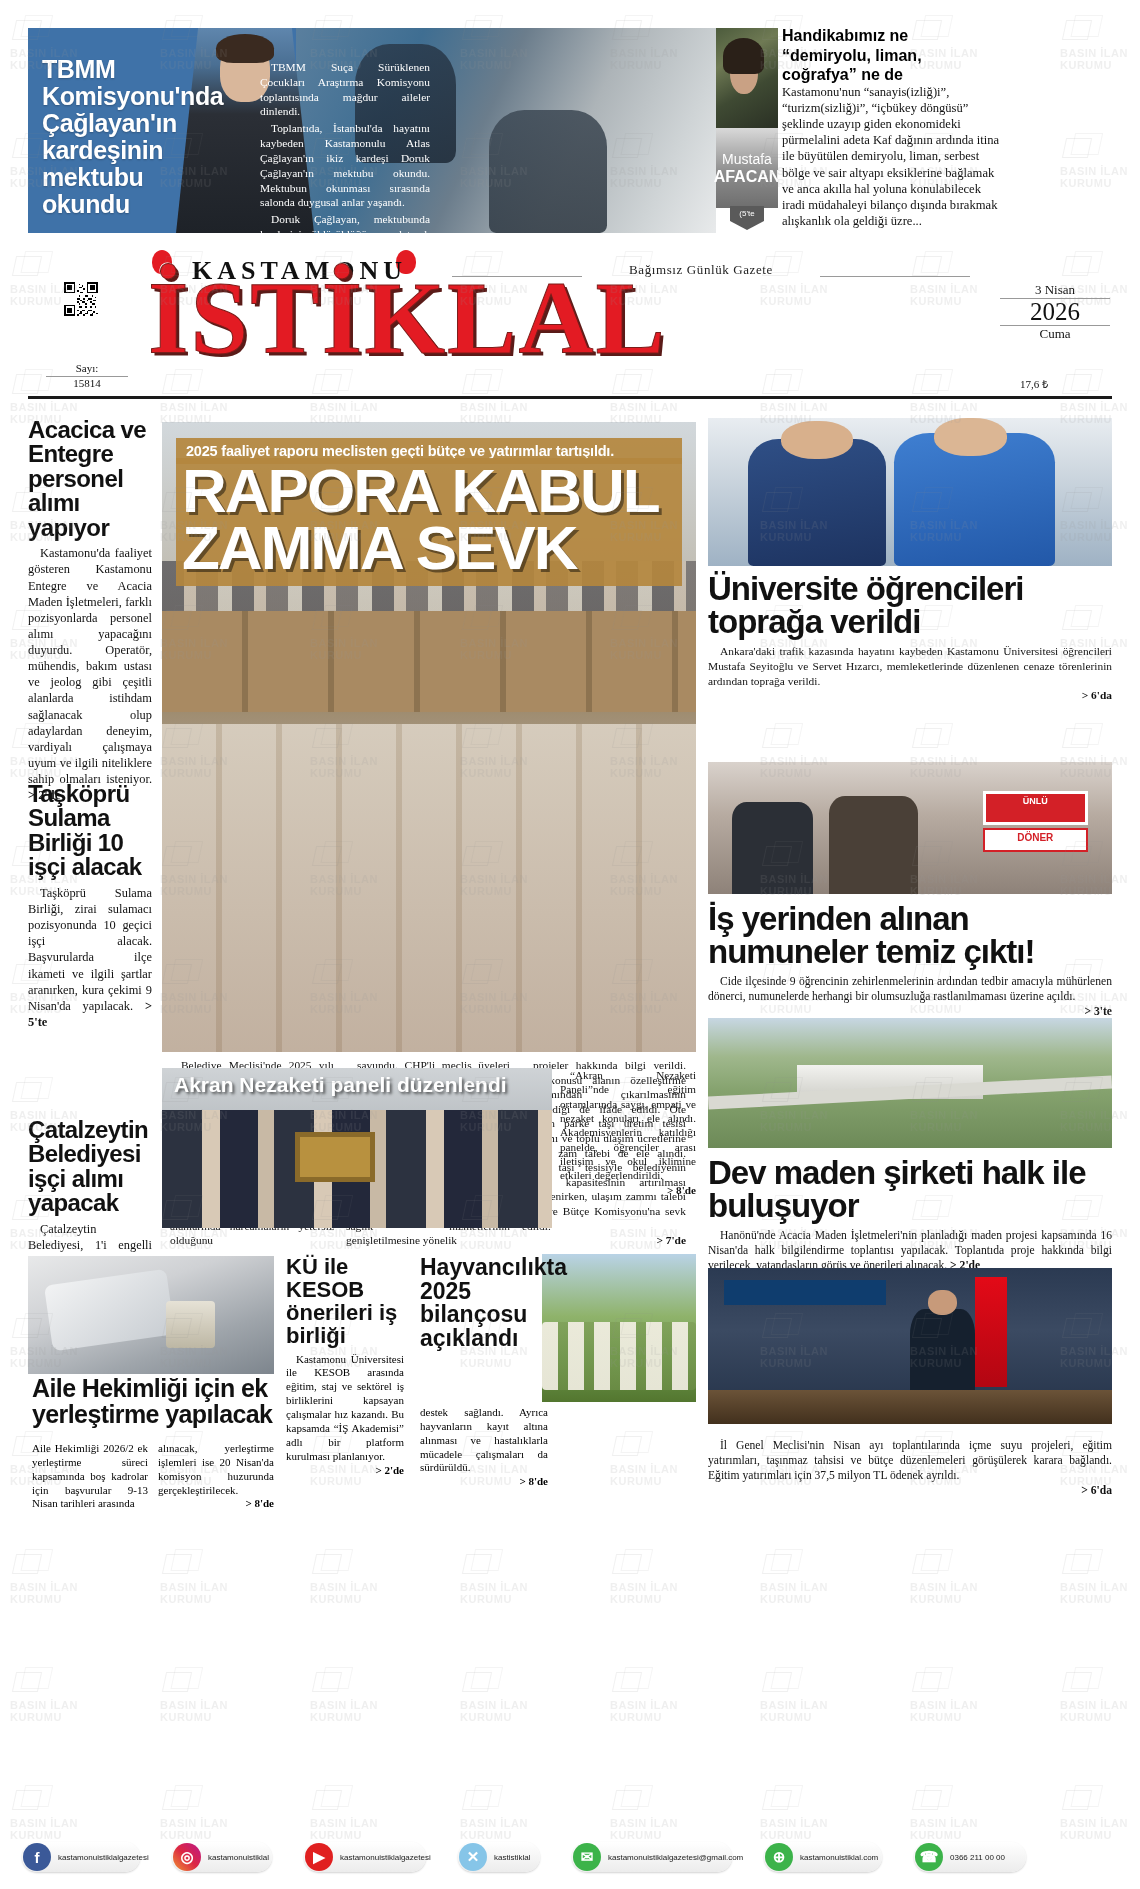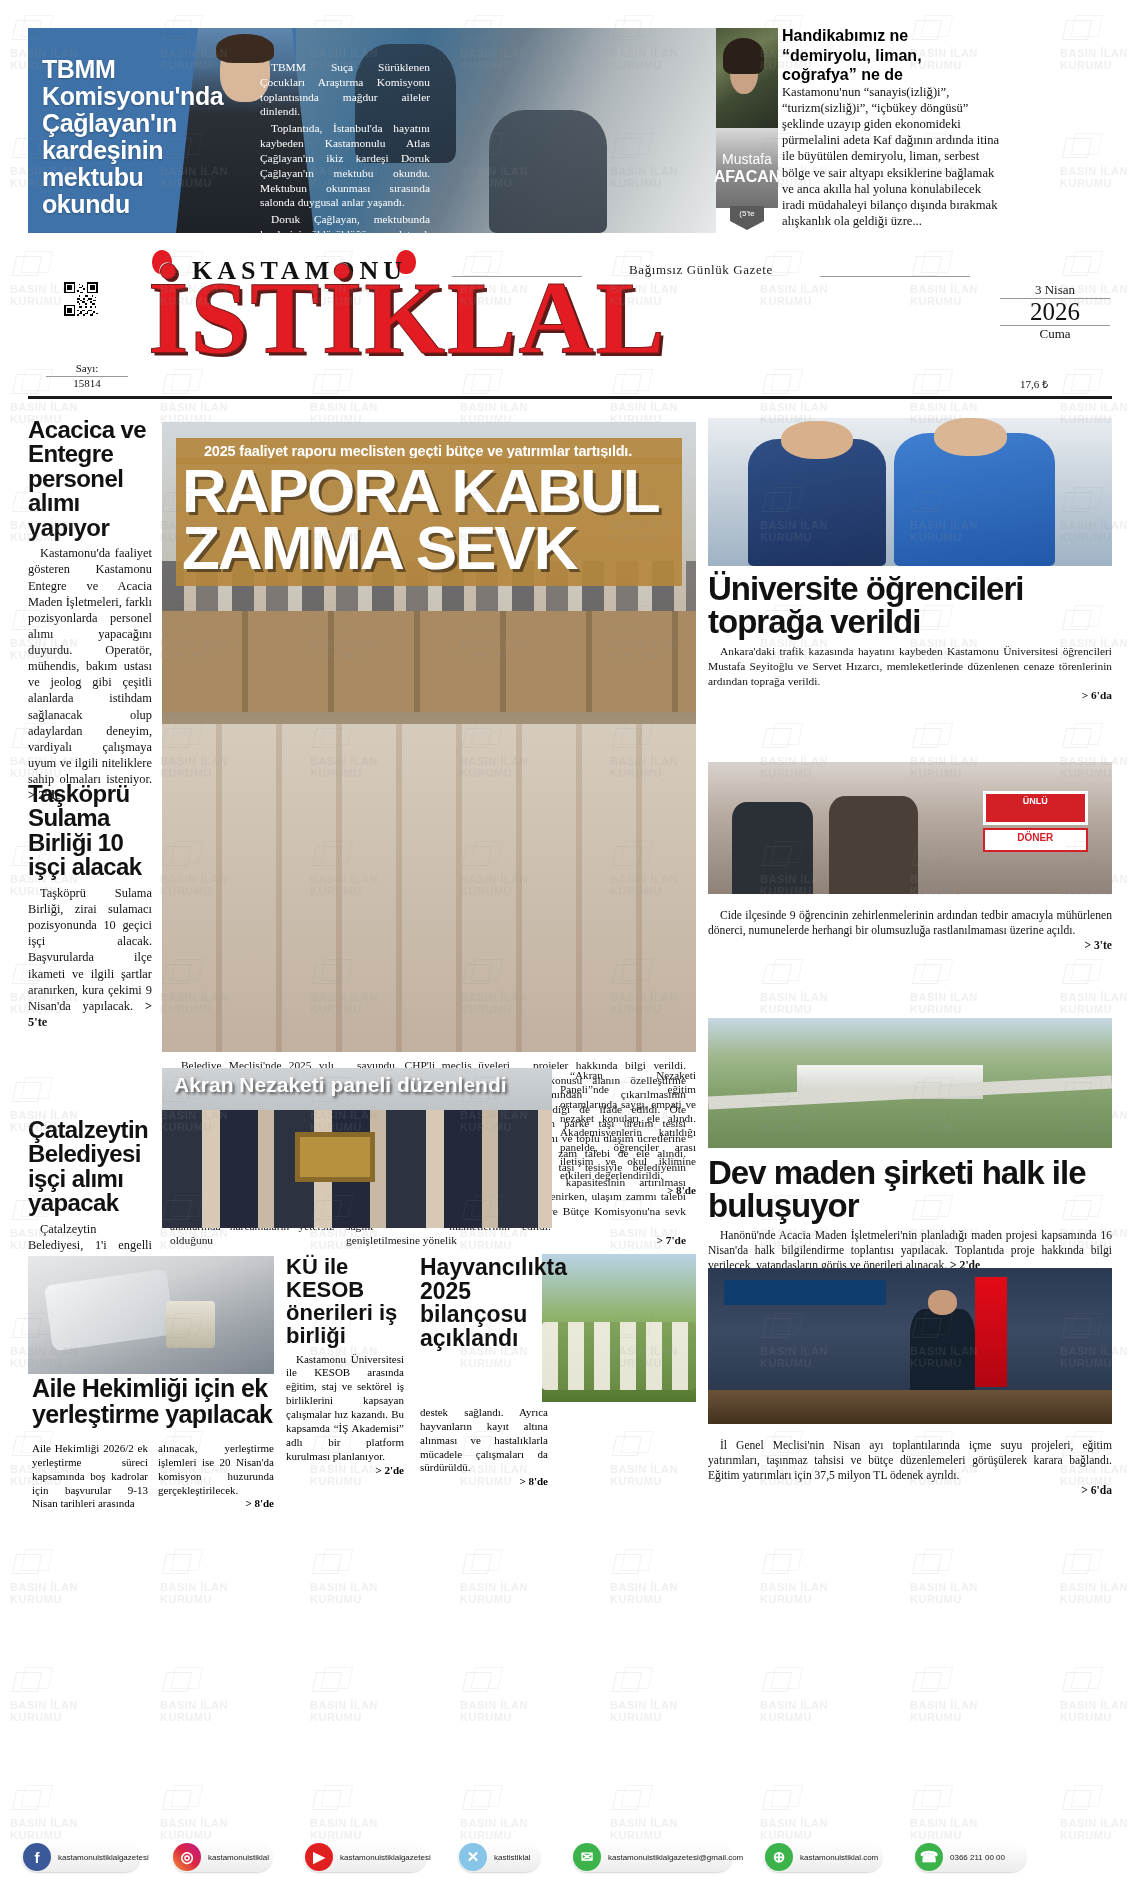--- a/index.html
+++ b/index.html
@@ -206,21 +206,21 @@
     position:absolute;left:0;top:0;width:100%;height:30%;
     background:linear-gradient(180deg,#d2d8dc,#bdb7a9);
   }
   #main-photo .people{
     position:absolute;left:0;top:22%;width:100%;height:16%;
     background:repeating-linear-gradient(90deg, rgba(40,40,50,.55) 0 22px, rgba(210,190,170,.4) 22px 34px, rgba(60,55,60,.5) 34px 56px, rgba(230,225,215,.3) 56px 70px);
   }
   #kicker {
     position:absolute; left:176px; top:438px; width:506px; height:26px;
     background: rgba(180,135,62,.92);
-    display:flex; align-items:center; padding-left:28px;
+    display:flex; align-items:center; padding-left:10px;
   }
   #kicker span{
     font-family:"Liberation Sans", sans-serif; font-weight:bold; color:#fff;
     font-size:14.5px; letter-spacing:-.2px;
   }
   #big-head {
     position:absolute; left:176px; top:458px; width:506px;
     background: rgba(180,135,62,.92);
     padding: 4px 6px 10px 6px;
   }
@@ -620,20 +620,21 @@
     </div>
   </div>
 
   <div id="r-photo2">
     <div class="p1"></div>
     <div class="p2"></div>
     <div class="sign"></div>
     <div class="sign2"></div>
   </div>
   <div class="rc" id="rc2">
+    <div class="hd">İş yerinden alınan numuneler temiz çıktı!</div>
     <div class="bd">
       <span>Cide ilçesinde 9 öğrencinin zehirlenmelerinin ardından tedbir amacıyla mühürlenen dönerci, numunelerde herhangi bir olumsuzluğa rastlanılmaması üzerine açıldı.</span>
       <span class="ref" style="display:block;text-align:right;text-indent:0">&gt; 3'te</span>
     </div>
   </div>
 
   <div id="r-photo3">
     <div class="bldg"></div>
     <div class="road"></div>
   </div>

